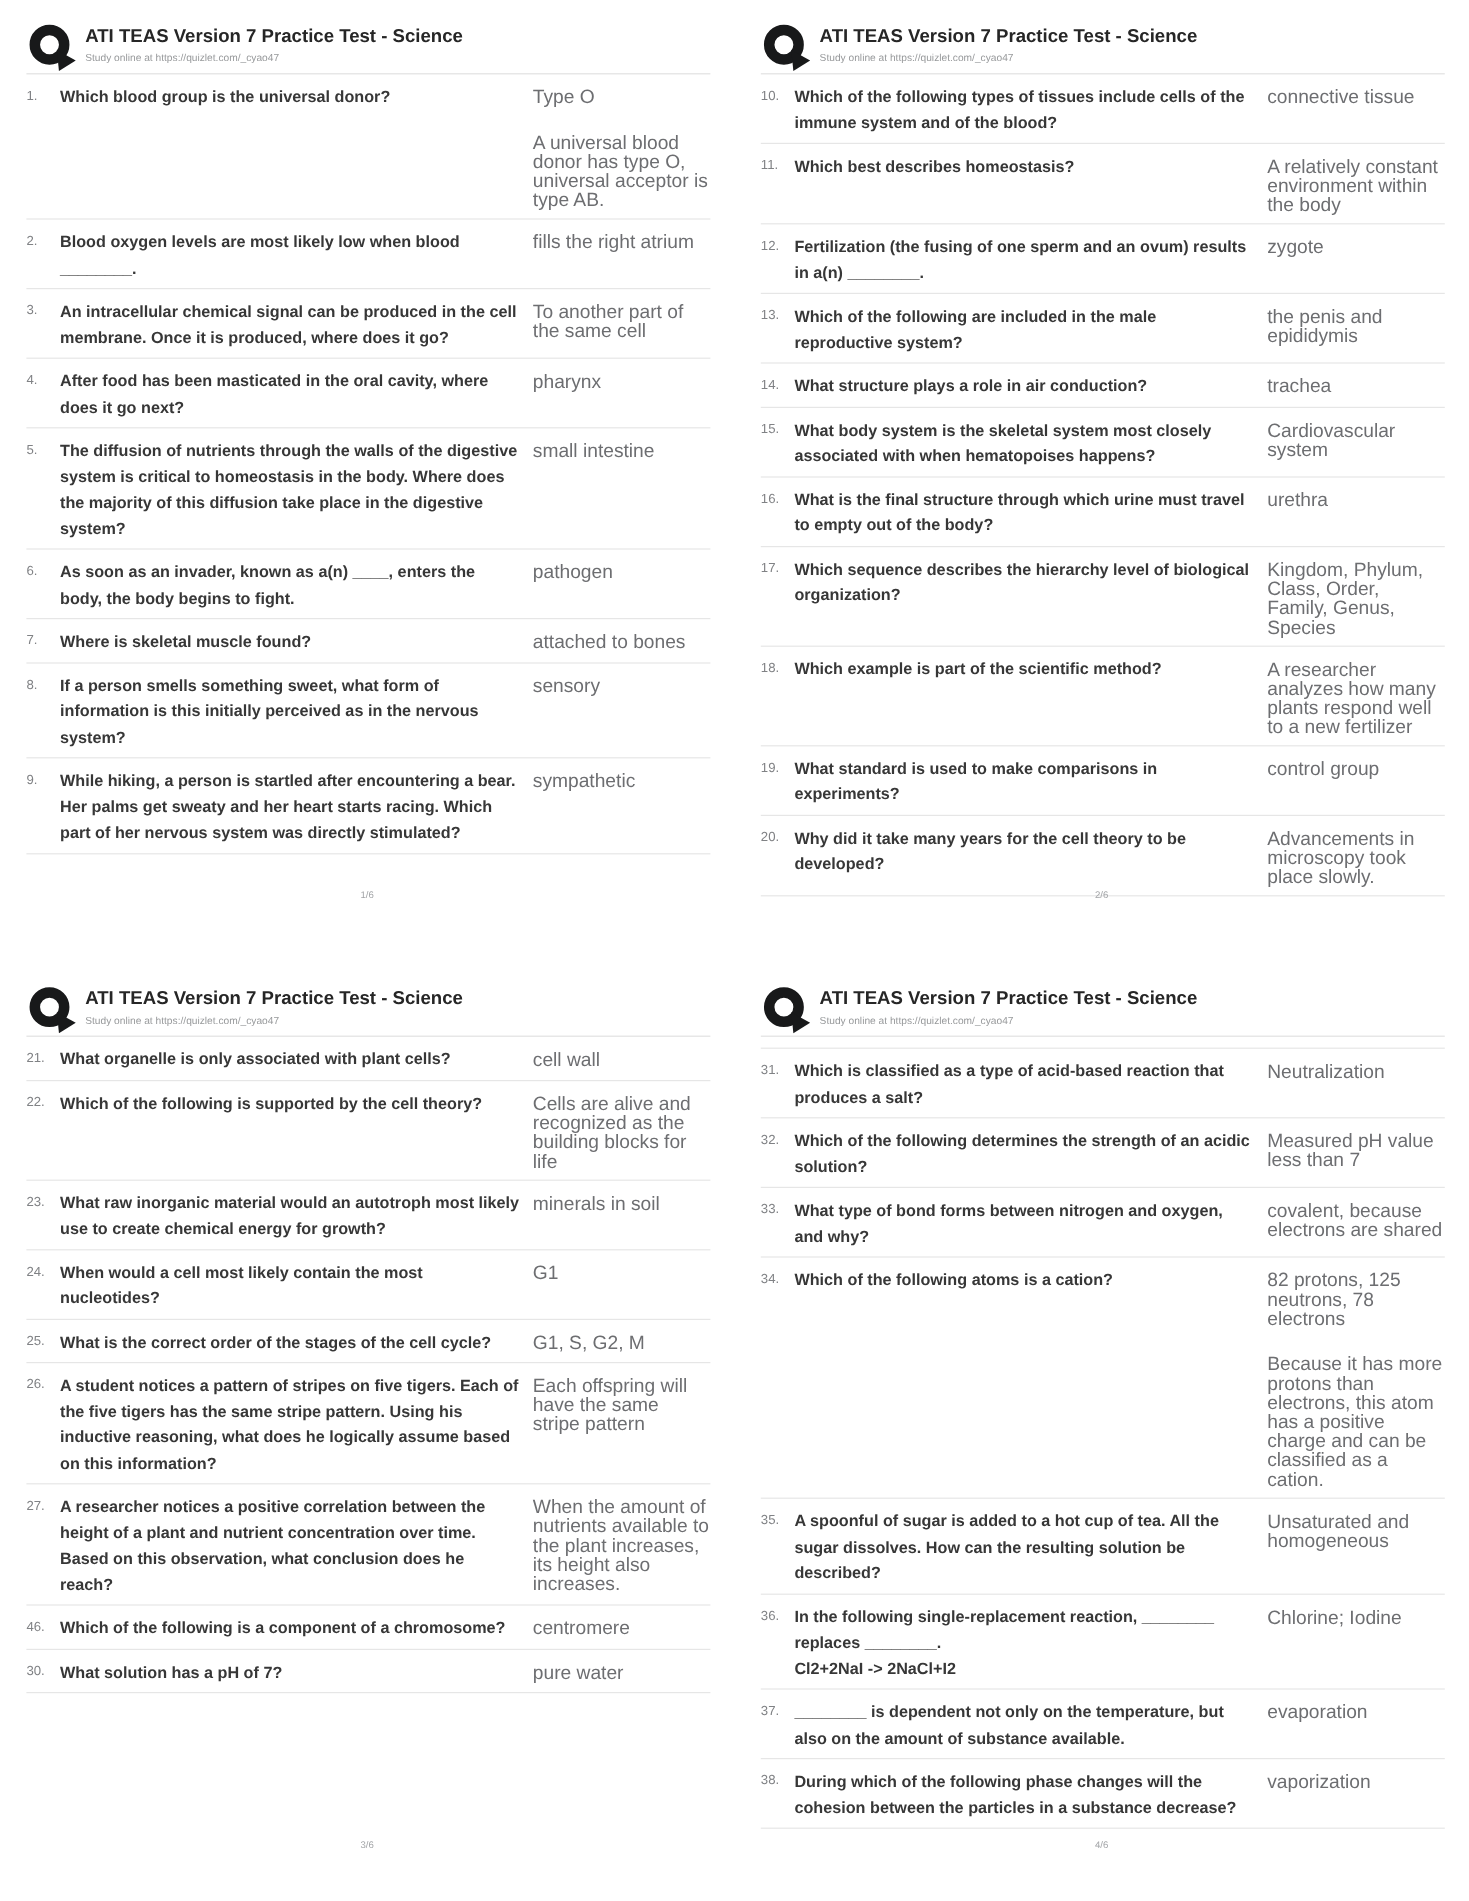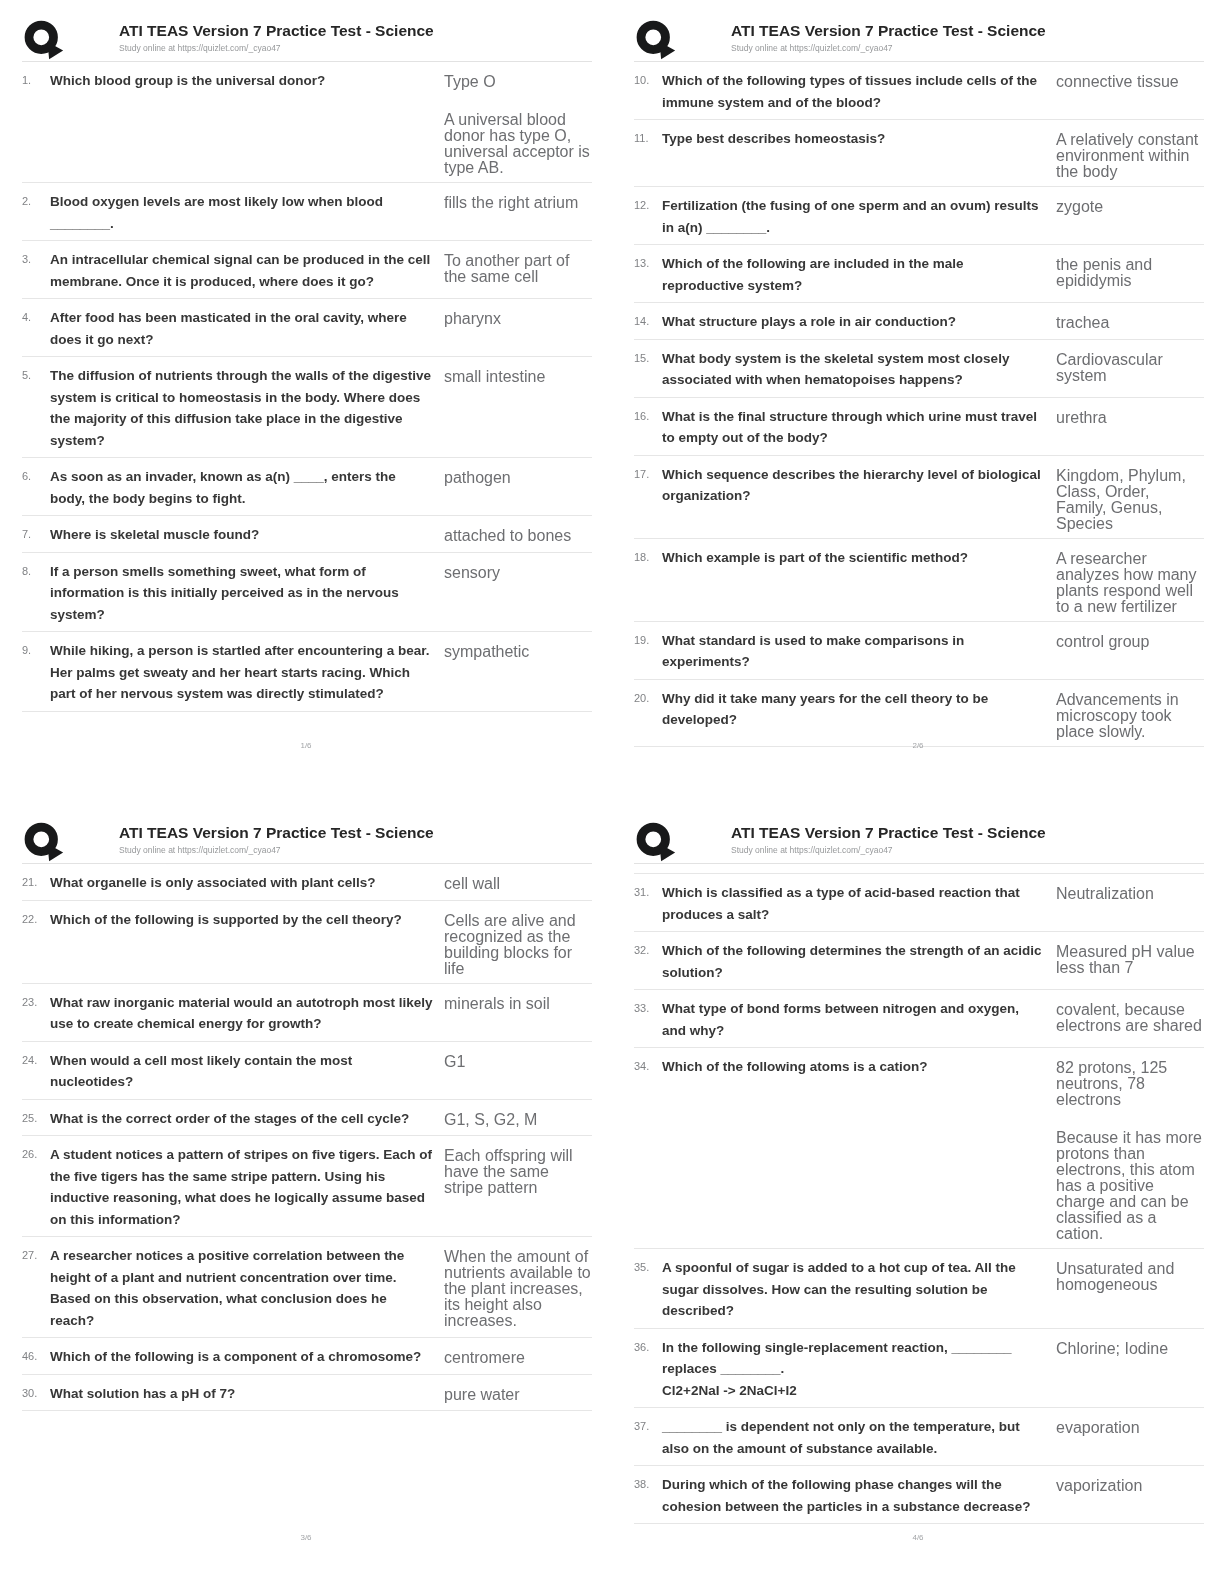--- a/index.html
+++ b/index.html
@@ -25,21 +25,21 @@
   }
   .page.lower{padding-top:29px;}
   .hdr{
     display:flex;
     align-items:flex-start;
     gap:7px;
     padding-bottom:1px;
     border-bottom:1px solid #e2e2e2;
   }
   .hdr .logo{width:42px;height:42px;flex:none;margin-top:-1px;}
-  .hdr-text{padding-top:2px;margin-left:48px;}
+  .hdr-text{padding-top:2px;}
   .hdr-title{
     font-size:15.5px;
     font-weight:700;
     color:#262626;
     line-height:19px;
   }
   .hdr-url{
     font-size:8.5px;
     color:#97999b;
     margin-top:3px;
@@ -180,21 +180,21 @@
     <div class="rows">
         <div class="row">
           <div class="qnum">10.</div>
           <div class="qtext">Which of the following types of tissues include cells of the immune system and of the blood?</div>
           <div class="qans">
             <p>connective tissue</p>
           </div>
         </div>
         <div class="row">
           <div class="qnum">11.</div>
-          <div class="qtext">Type best describes homeostasis?</div>
+          <div class="qtext">Which best describes homeostasis?</div>
           <div class="qans">
             <p>A relatively constant environment within the body</p>
           </div>
         </div>
         <div class="row">
           <div class="qnum">12.</div>
           <div class="qtext">Fertilization (the fusing of one sperm and an ovum) results in a(n) ________.</div>
           <div class="qans">
             <p>zygote</p>
           </div>

